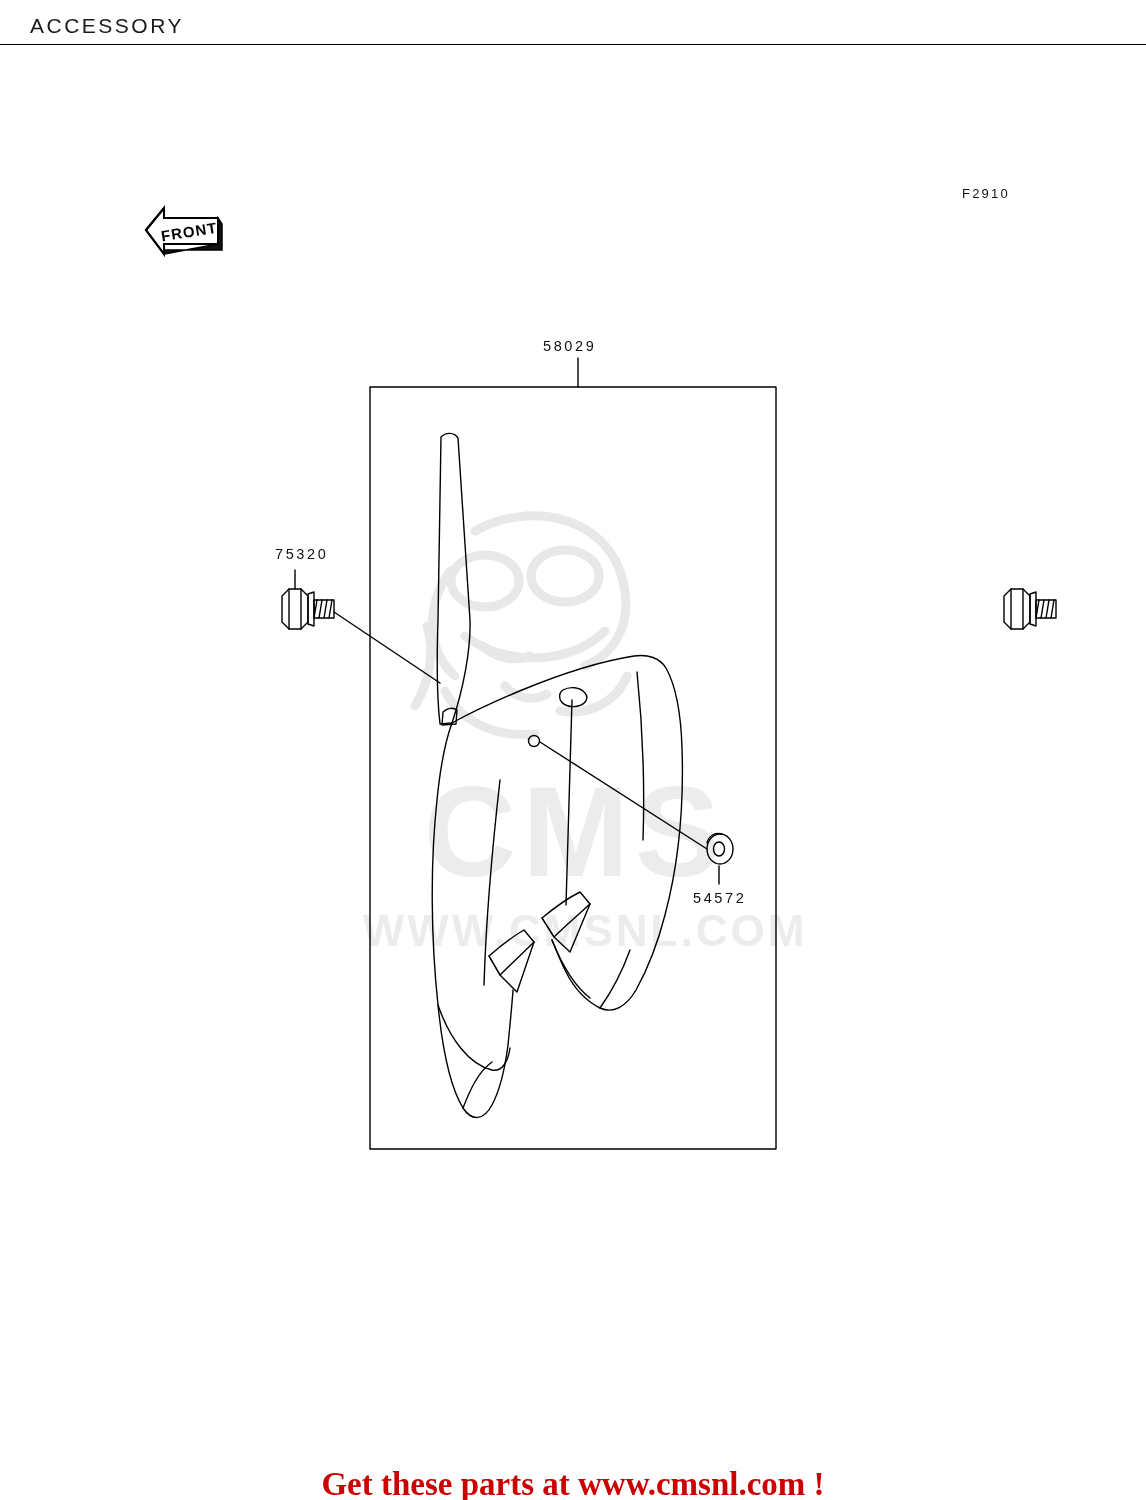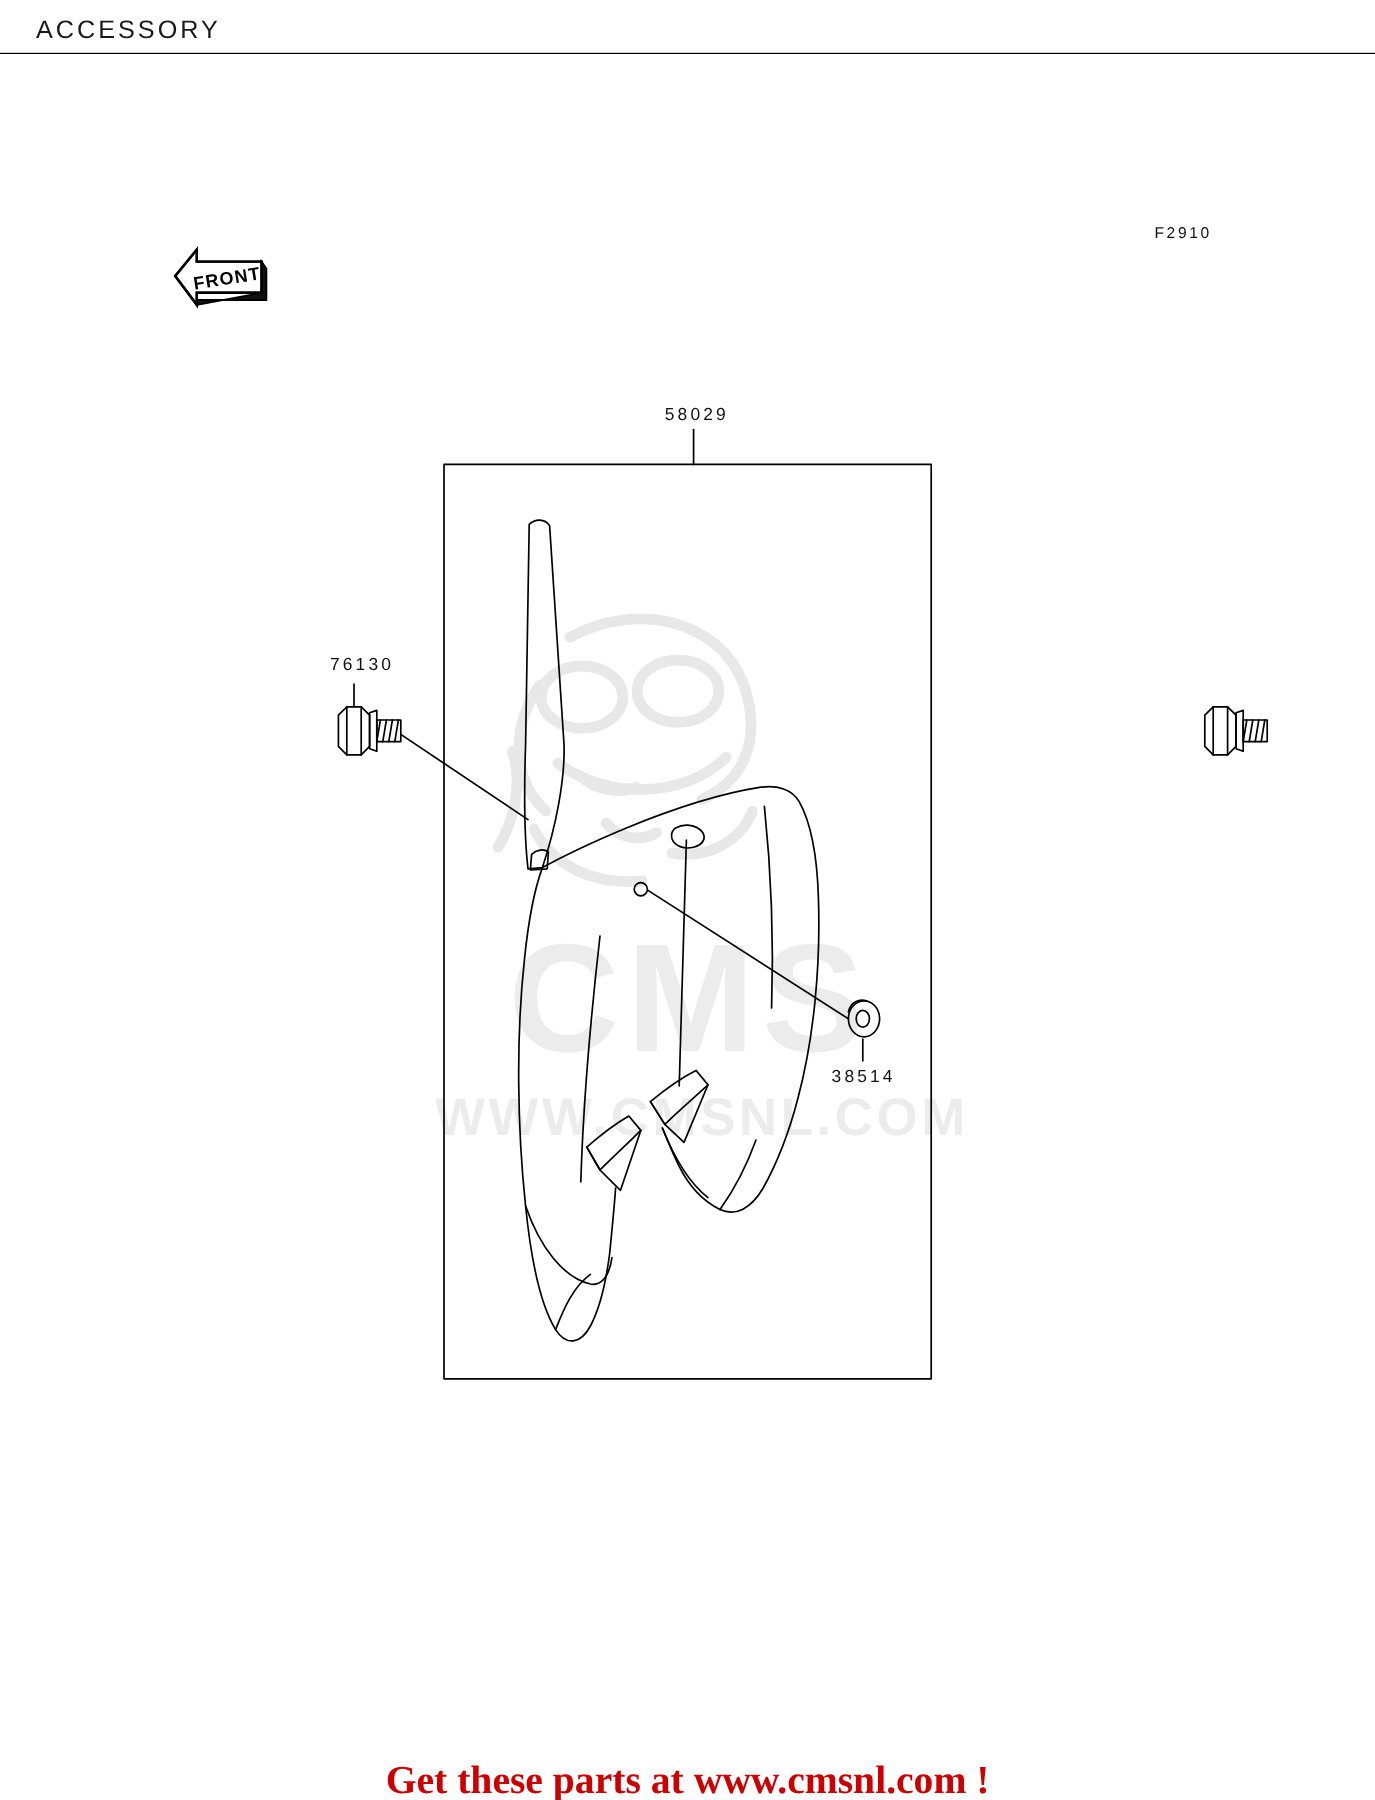--- a/index.html
+++ b/index.html
@@ -56,21 +56,21 @@
 
   
   .part-label {
     position: absolute;
     font-size: 14.5px;
     letter-spacing: 2.6px;
     color: #111;
     white-space: nowrap;
     font-family: "Liberation Sans", sans-serif;
   }
-  #label-58029 { left: 543px; top: 338px; margin-left: 11px; }
+  #label-58029 { left: 543px; top: 338px; }
   #label-92150 { left: 275px; top: 546px; }
   #label-92143 { left: 693px; top: 890px; }
 
   
   #drawing {
     position: absolute;
     left: 0;
     top: 0;
     width: 1146px;
     height: 1500px;
@@ -113,22 +113,22 @@
   <svg width="96" height="80" viewBox="0 0 96 80" xmlns="http://www.w3.org/2000/svg">
 
     <polygon points="12,38 30,16 30,26 84,26 84,52 30,52 30,62" fill="#ffffff" stroke="#000000" stroke-width="2"></polygon>
     <polygon points="84,26 88,32 88,58 30,58 30,62 84,52" fill="#111111" stroke="#000000" stroke-width="1.5"></polygon>
     <polygon points="12,38 30,16 30,26 84,26 84,52 30,52 30,62" fill="none" stroke="#000000" stroke-width="2"></polygon>
     <text x="56" y="45" font-family="'Liberation Sans', sans-serif" font-size="15" font-weight="bold" text-anchor="middle" fill="#000000" transform="rotate(-9 56 45)" letter-spacing="1">FRONT</text>
   </svg>
 </div>
 
 <div class="part-label" id="label-58029">58029</div>
-<div class="part-label" id="label-92150">76130</div>
-<div class="part-label" id="label-92143">38514</div>
+<div class="part-label" id="label-92150">75320</div>
+<div class="part-label" id="label-92143">54572</div>
 
 <div id="watermark">
   <svg width="460" height="500" viewBox="0 0 460 500" xmlns="http://www.w3.org/2000/svg">
     <g fill="none" stroke="#e8e8e8" stroke-width="9" stroke-linecap="round">
 
       <path d="M95,95 C70,130 72,175 100,200"></path>
       <path d="M120,55 C175,25 245,40 265,95 C280,140 265,175 230,190"></path>
       <ellipse cx="130" cy="105" rx="34" ry="26"></ellipse>
       <ellipse cx="210" cy="100" rx="34" ry="26"></ellipse>
       <path d="M110,160 C150,190 215,190 250,155"></path>

